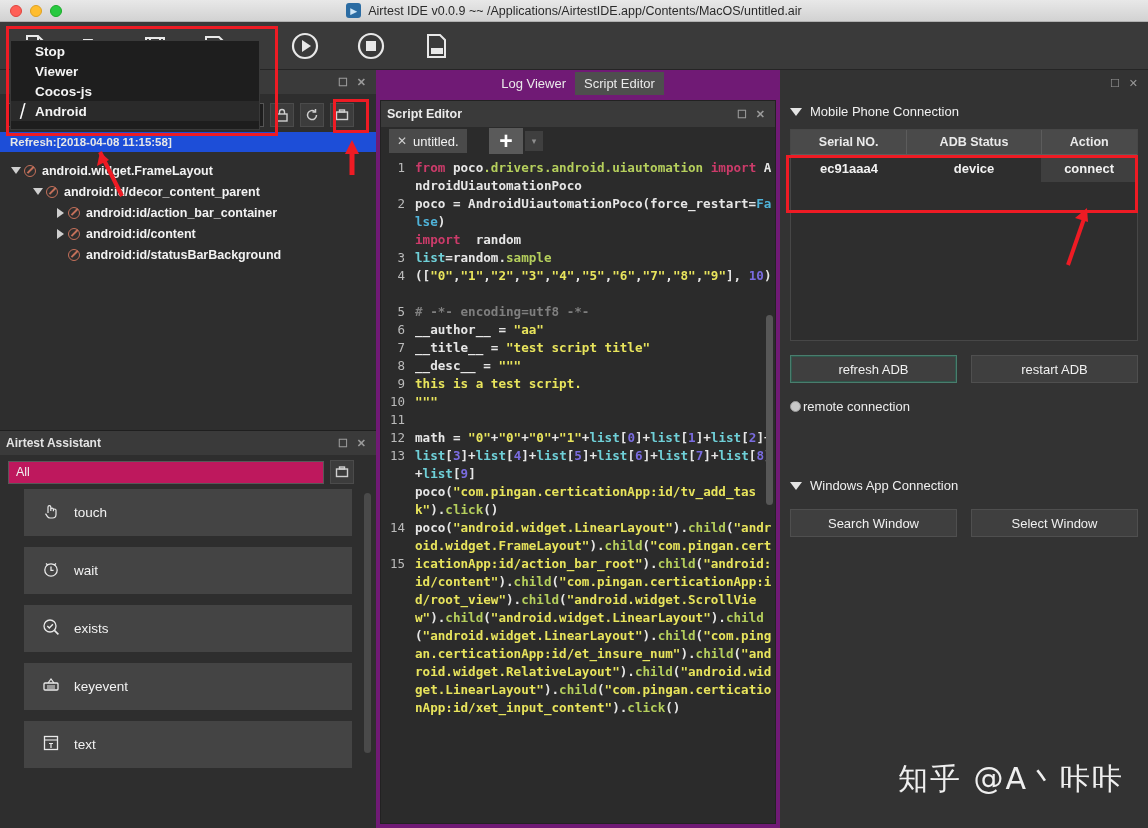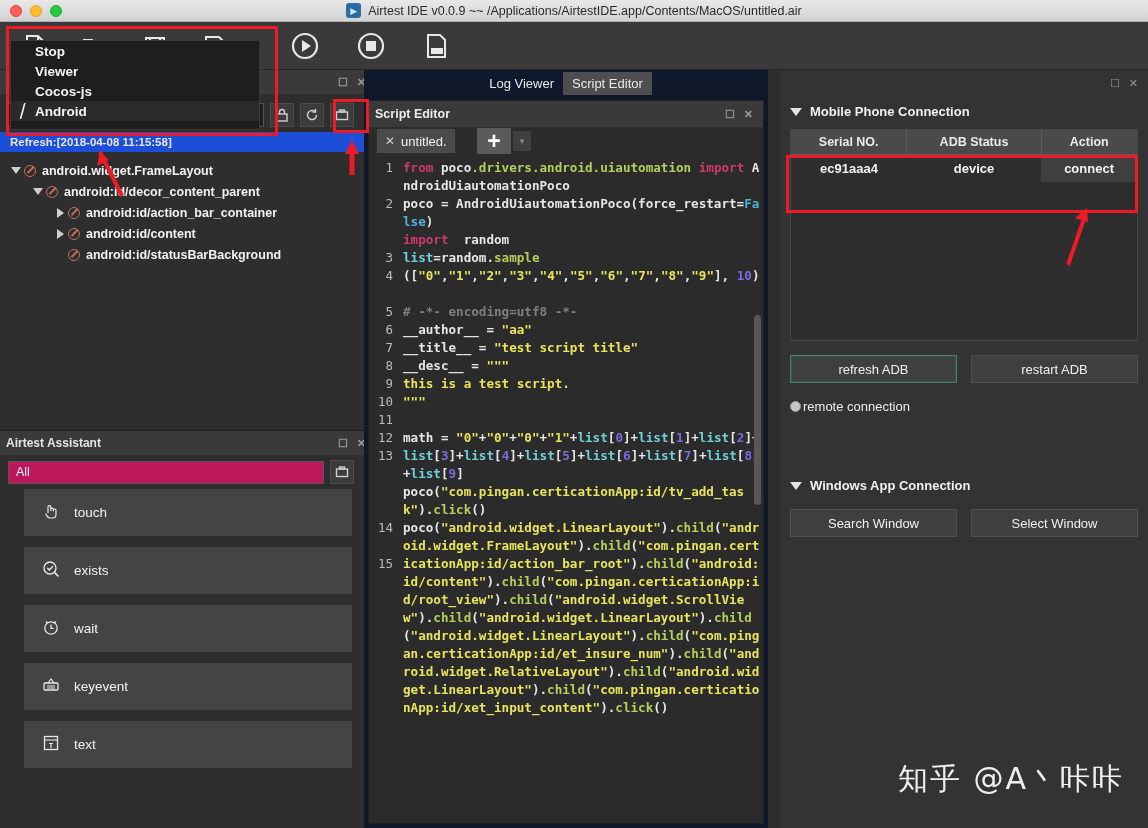--- a/index.html
+++ b/index.html
@@ -135,22 +135,22 @@
     display: flex; align-items: center; padding-left: 18px;
     color: #f2f2f2; font-size: 13.5px; gap: 14px;
   }
   .assist-scroll {
     position: absolute; right: 5px; top: 62px; width: 7px; height: 260px;
     background: #4a4a4a; border-radius: 4px;
   }
 
   
   .center-col {
-    position: absolute; left: 364px; top: 70px; width: 404px; height: 758px;
-    background: #0f172a;
+    position: absolute; left: 376px; top: 70px; width: 404px; height: 758px;
+    background: #701a75;
   }
   .view-tabs {
     position: absolute; left: 0; top: 0; width: 404px; height: 26px;
     display: flex; align-items: center; justify-content: center; gap: 0;
   }
   .vtab {
     font-size: 13px; color: #eaeaea; padding: 4px 9px; font-weight: normal;
   }
   .vtab.active { background: #4e4e4e; }
   .editor-panel {
@@ -217,21 +217,21 @@
   .right-col {
     position: absolute; left: 780px; top: 70px; width: 368px; height: 758px;
     background: #333;
   }
   .rc-hdr {
     height: 26px; display: flex; align-items: center;
     padding: 0 6px;
   }
   .sect-title {
     display: flex; align-items: center; gap: 8px;
-    font-size: 13px; font-weight: bold; color: #f0f0f0;
+    font-size: 13px; font-weight: normal; color: #f0f0f0;
     margin: 8px 0 0 10px;
   }
   .tri-sm { width: 0; height: 0; border-left: 6px solid transparent; border-right: 6px solid transparent; border-top: 8px solid #e4e4e4; }
   .dev-box {
     margin: 10px 10px 0 10px; height: 212px;
     background: #2e2e2e; border: 1px solid #474747;
   }
   table.dev { width: 100%; border-collapse: collapse; }
   table.dev th {
     background: #4a4a4a; color: #eaeaea; font-size: 12.5px; font-weight: bold;
@@ -446,36 +446,36 @@
           <span>
             <svg width="18" height="18" viewBox="0 0 18 18">
                 <path d="M6 11 v-6 a1.4 1.4 0 0 1 2.8 0 v4 M8.8 9 v-1.5 a1.3 1.3 0 0 1 2.6 0 v1.5 M11.4 9.3 v-1 a1.3 1.3 0 0 1 2.6 0 v4.2 a3.5 3.5 0 0 1 -3.5 3.5 h-2.5 a3 3 0 0 1 -2.5 -1.4 l-2 -3" fill="none" stroke="#e9e9e9" stroke-width="1.2"></path>
               </svg>
           </span>
           <span>touch</span>
         </div>
         <div class="assist-item">
           <span>
             <svg width="18" height="18" viewBox="0 0 18 18">
+                <circle cx="9" cy="10" r="6.2" fill="none" stroke="#e9e9e9" stroke-width="1.3"></circle>
+                <path d="M9 6.5 v3.8 h2.6" fill="none" stroke="#e9e9e9" stroke-width="1.3"></path>
+                <path d="M4 3.4 l1.8 1.6 M14 3.4 l-1.8 1.6" fill="none" stroke="#e9e9e9" stroke-width="1.3"></path>
+              </svg>
+          </span>
+          <span>wait</span>
+        </div>
+        <div class="assist-item">
+          <span>
+            <svg width="18" height="18" viewBox="0 0 18 18">
                 <circle cx="8" cy="8" r="6" fill="none" stroke="#e9e9e9" stroke-width="1.3"></circle>
                 <path d="M5.3 8 l2 2 l3.6 -3.8" fill="none" stroke="#e9e9e9" stroke-width="1.4"></path>
                 <path d="M12.4 12.4 l4 4" fill="none" stroke="#e9e9e9" stroke-width="1.6"></path>
               </svg>
           </span>
           <span>exists</span>
-        </div>
-        <div class="assist-item">
-          <span>
-            <svg width="18" height="18" viewBox="0 0 18 18">
-                <circle cx="9" cy="10" r="6.2" fill="none" stroke="#e9e9e9" stroke-width="1.3"></circle>
-                <path d="M9 6.5 v3.8 h2.6" fill="none" stroke="#e9e9e9" stroke-width="1.3"></path>
-                <path d="M4 3.4 l1.8 1.6 M14 3.4 l-1.8 1.6" fill="none" stroke="#e9e9e9" stroke-width="1.3"></path>
-              </svg>
-          </span>
-          <span>wait</span>
         </div>
         <div class="assist-item">
           <span>
             <svg width="18" height="18" viewBox="0 0 18 18">
                 <rect x="2" y="7" width="14" height="7" rx="1" fill="none" stroke="#e9e9e9" stroke-width="1.3"></rect>
                 <path d="M5 10 h8 M5 12 h8" stroke="#e9e9e9" stroke-width="1"></path>
                 <path d="M6 7 l3 -4 l3 4" fill="none" stroke="#e9e9e9" stroke-width="1.2"></path>
               </svg>
           </span>
           <span>keyevent</span>

